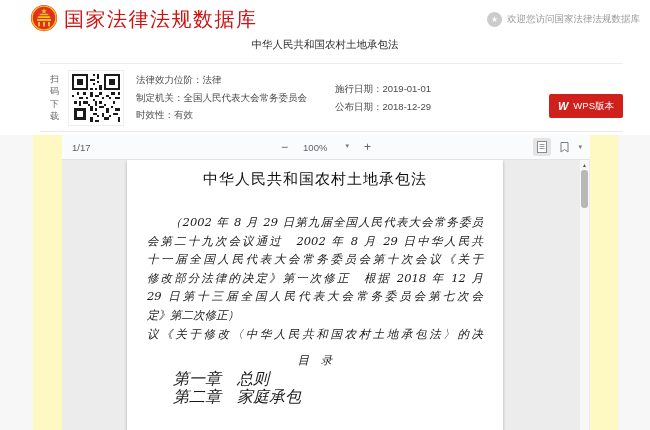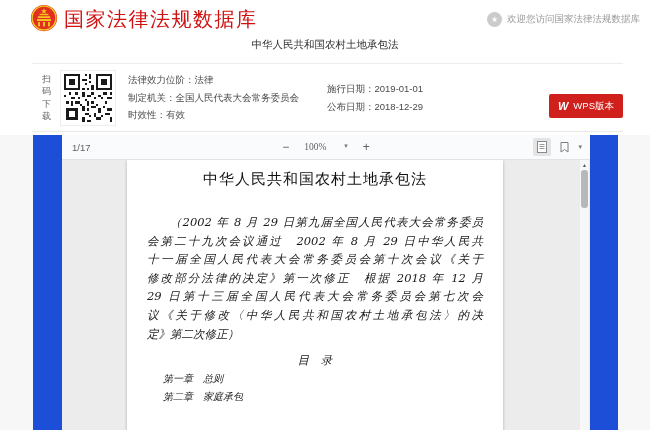--- a/index.html
+++ b/index.html
@@ -11,47 +11,47 @@
   .site-title { position:absolute; left:64px; top:6px; font-size:20px; font-weight:normal;
                 color:#cf1110; letter-spacing:1.5px; }
   .welcome { position:absolute; right:10px; top:12px; display:flex; align-items:center; gap:5px; }
   .welcome-circle { width:15px; height:15px; border-radius:50%; background:#cbcbcb; color:#fff;
                     font-size:8px; line-height:15px; text-align:center; display:inline-block; }
   .welcome-text { font-size:9.5px; color:#999; }
   .doc-subtitle { position:absolute; left:0; right:0; top:38px; text-align:center;
                   font-size:10.5px; color:#2e2e2e; }
 
   
-  .info { position:absolute; left:32px; right:27px; top:63px; height:69px;
+  .info { position:absolute; left:40px; right:27px; top:63px; height:69px;
           border-top:1px solid #ececec; border-bottom:1px solid #e9e9e9;
           display:flex; align-items:center; }
   .qr-label { margin-left:9px; width:11px; font-size:9px; line-height:12.5px; color:#666;
               word-break:break-all; text-align:center; }
   .qr-box { margin-left:8px; width:56px; height:56px; border:1px solid #eee; background:#fff;
             display:flex; align-items:center; justify-content:center; }
   .meta-col { margin-left:12px; font-size:9.5px; color:#4a4a4a; line-height:17.5px; }
   .date-col { margin-left:28px; font-size:9.5px; color:#4a4a4a; line-height:17.5px; }
   .btns { position:absolute; right:0; top:30px; display:flex; gap:7px; }
   .red-btn { height:24px; min-width:65px; background:#d0201c; color:#fff; border:none;
              border-radius:2px; font-size:9.5px; display:flex; align-items:center;
              justify-content:center; gap:5px; padding:0 9px; cursor:pointer;
              font-family:"Liberation Sans", sans-serif; }
   .wps-w { font-weight:800; font-style:italic; font-size:11px; line-height:1; }
 
   
   .stage { position:absolute; left:0; right:0; top:135px; bottom:0; background:#f7f7f8; }
-  .viewer { position:absolute; left:33px; top:0; width:585px; height:295px; background:#1d4ed8; }
+  .viewer { position:absolute; left:33px; top:0; width:585px; height:295px; background:#fef9c3; }
   .panel { position:absolute; left:29px; top:0; width:528px; height:295px; background:#ececec; }
   .pdf-toolbar { position:relative; height:25px; background:#fafbfc; border-bottom:1px solid #e3e3e3;
                  display:flex; align-items:center; font-size:9.5px; color:#5f6368; }
   .page-ind { margin-left:10px; }
   .zoom-controls { position:absolute; left:50%; transform:translateX(-50%); display:flex;
                    align-items:center; gap:15px; }
   .zoom-btn { font-size:12px; color:#5f6368; cursor:pointer; }
-  .zoom-level { display:flex; align-items:flex-start; gap:18px; cursor:pointer;font-family:Liberation Serif, serif; }
+  .zoom-level { display:flex; align-items:flex-start; gap:18px; cursor:pointer; }
   .caret { font-size:7px; color:#777; }
   .tool-icons { position:absolute; right:8px; display:flex; align-items:center; gap:8px; }
   .tb-iconbtn { display:flex; align-items:center; cursor:pointer; }
   .tb-iconbtn.active { background:#e4e4e4; border-radius:2px; padding:2px 3px; }
 
   .content { position:absolute; left:0; right:0; top:25px; bottom:0; overflow:hidden; }
   .sheet { position:absolute; left:65px; top:0; width:376px; height:400px; background:#fff;
            box-shadow:0 1px 3px rgba(0,0,0,0.25); }
   .scrollbar { position:absolute; top:0; right:1px; width:9px; bottom:0; background:#f7f7f8; }
   .scroll-up { position:absolute; top:2px; left:0; width:9px; text-align:center;
@@ -61,22 +61,22 @@
 
   
   .sheet-title { margin-top:9px; text-align:center; font-family:"DejaVu Serif","Liberation Serif",serif;
                  font-size:15px; line-height:20px; color:#111; letter-spacing:1px; }
   .law-par { margin-top:24px; padding:0 20px; font-family:"DejaVu Serif","Liberation Serif",serif;
              font-style:italic; font-size:11.5px; line-height:18.6px; color:#1a1a1a; }
   .line.fill { text-align:justify; text-align-last:justify; }
   .line.first { padding-left:23px; }
   .toc-title { margin-top:8px; text-align:center; font-family:"DejaVu Serif","Liberation Serif",serif;
                font-style:italic; font-size:11.5px; line-height:18.6px; color:#1a1a1a; }
-  .toc-item { padding-left:36px; font-family:Liberation Serif, serif;
-              font-style:italic; font-size:10px; line-height:18.6px; color:#1a1a1a; }
+  .toc-item { padding-left:46px; font-family:Liberation Serif, serif;
+              font-style:italic; font-size:16px; line-height:18.6px; color:#1a1a1a; }
 </style>
 </head>
 <body>
 
 <div class="emblem">
   <svg width="28" height="28" viewBox="0 0 32 32">
     <circle cx="16" cy="16" r="15" fill="#e03020"></circle>
     <circle cx="16" cy="16" r="13.6" fill="none" stroke="#f6c61f" stroke-width="1.6"></circle>
     <polygon points="16,4.8 16.9,7.2 19.4,7.2 17.4,8.7 18.2,11.1 16,9.6 13.8,11.1 14.6,8.7 12.6,7.2 15.1,7.2" fill="#f6c61f"></polygon>
     <rect x="11" y="11.2" width="10" height="1.6" fill="#f6c61f"></rect>
@@ -154,22 +154,22 @@
 
       <div class="content">
         <div class="sheet">
           <div class="sheet-title">中华人民共和国农村土地承包法</div>
           <div class="law-par">
             <div class="line fill first">（2002 年 8 月 29 日第九届全国人民代表大会常务委员</div>
             <div class="line fill">会第二十九次会议通过　2002 年 8 月 29 日中华人民共</div>
             <div class="line fill">十一届全国人民代表大会常务委员会第十次会议《关于</div>
             <div class="line fill">修改部分法律的决定》第一次修正　根据 2018 年 12 月</div>
             <div class="line fill">29 日第十三届全国人民代表大会常务委员会第七次会</div>
+            <div class="line">定》第二次修正）</div>
             <div class="line fill">议《关于修改〈中华人民共和国农村土地承包法〉的决</div>
-            <div class="line">定》第二次修正）</div>
           </div>
           <div class="toc-title">目　录</div>
           <div class="toc-item">第一章　总则</div>
           <div class="toc-item">第二章　家庭承包</div>
         </div>
         <div class="scrollbar">
           <div class="scroll-up">▲</div>
           <div class="scroll-thumb"></div>
         </div>
       </div>

